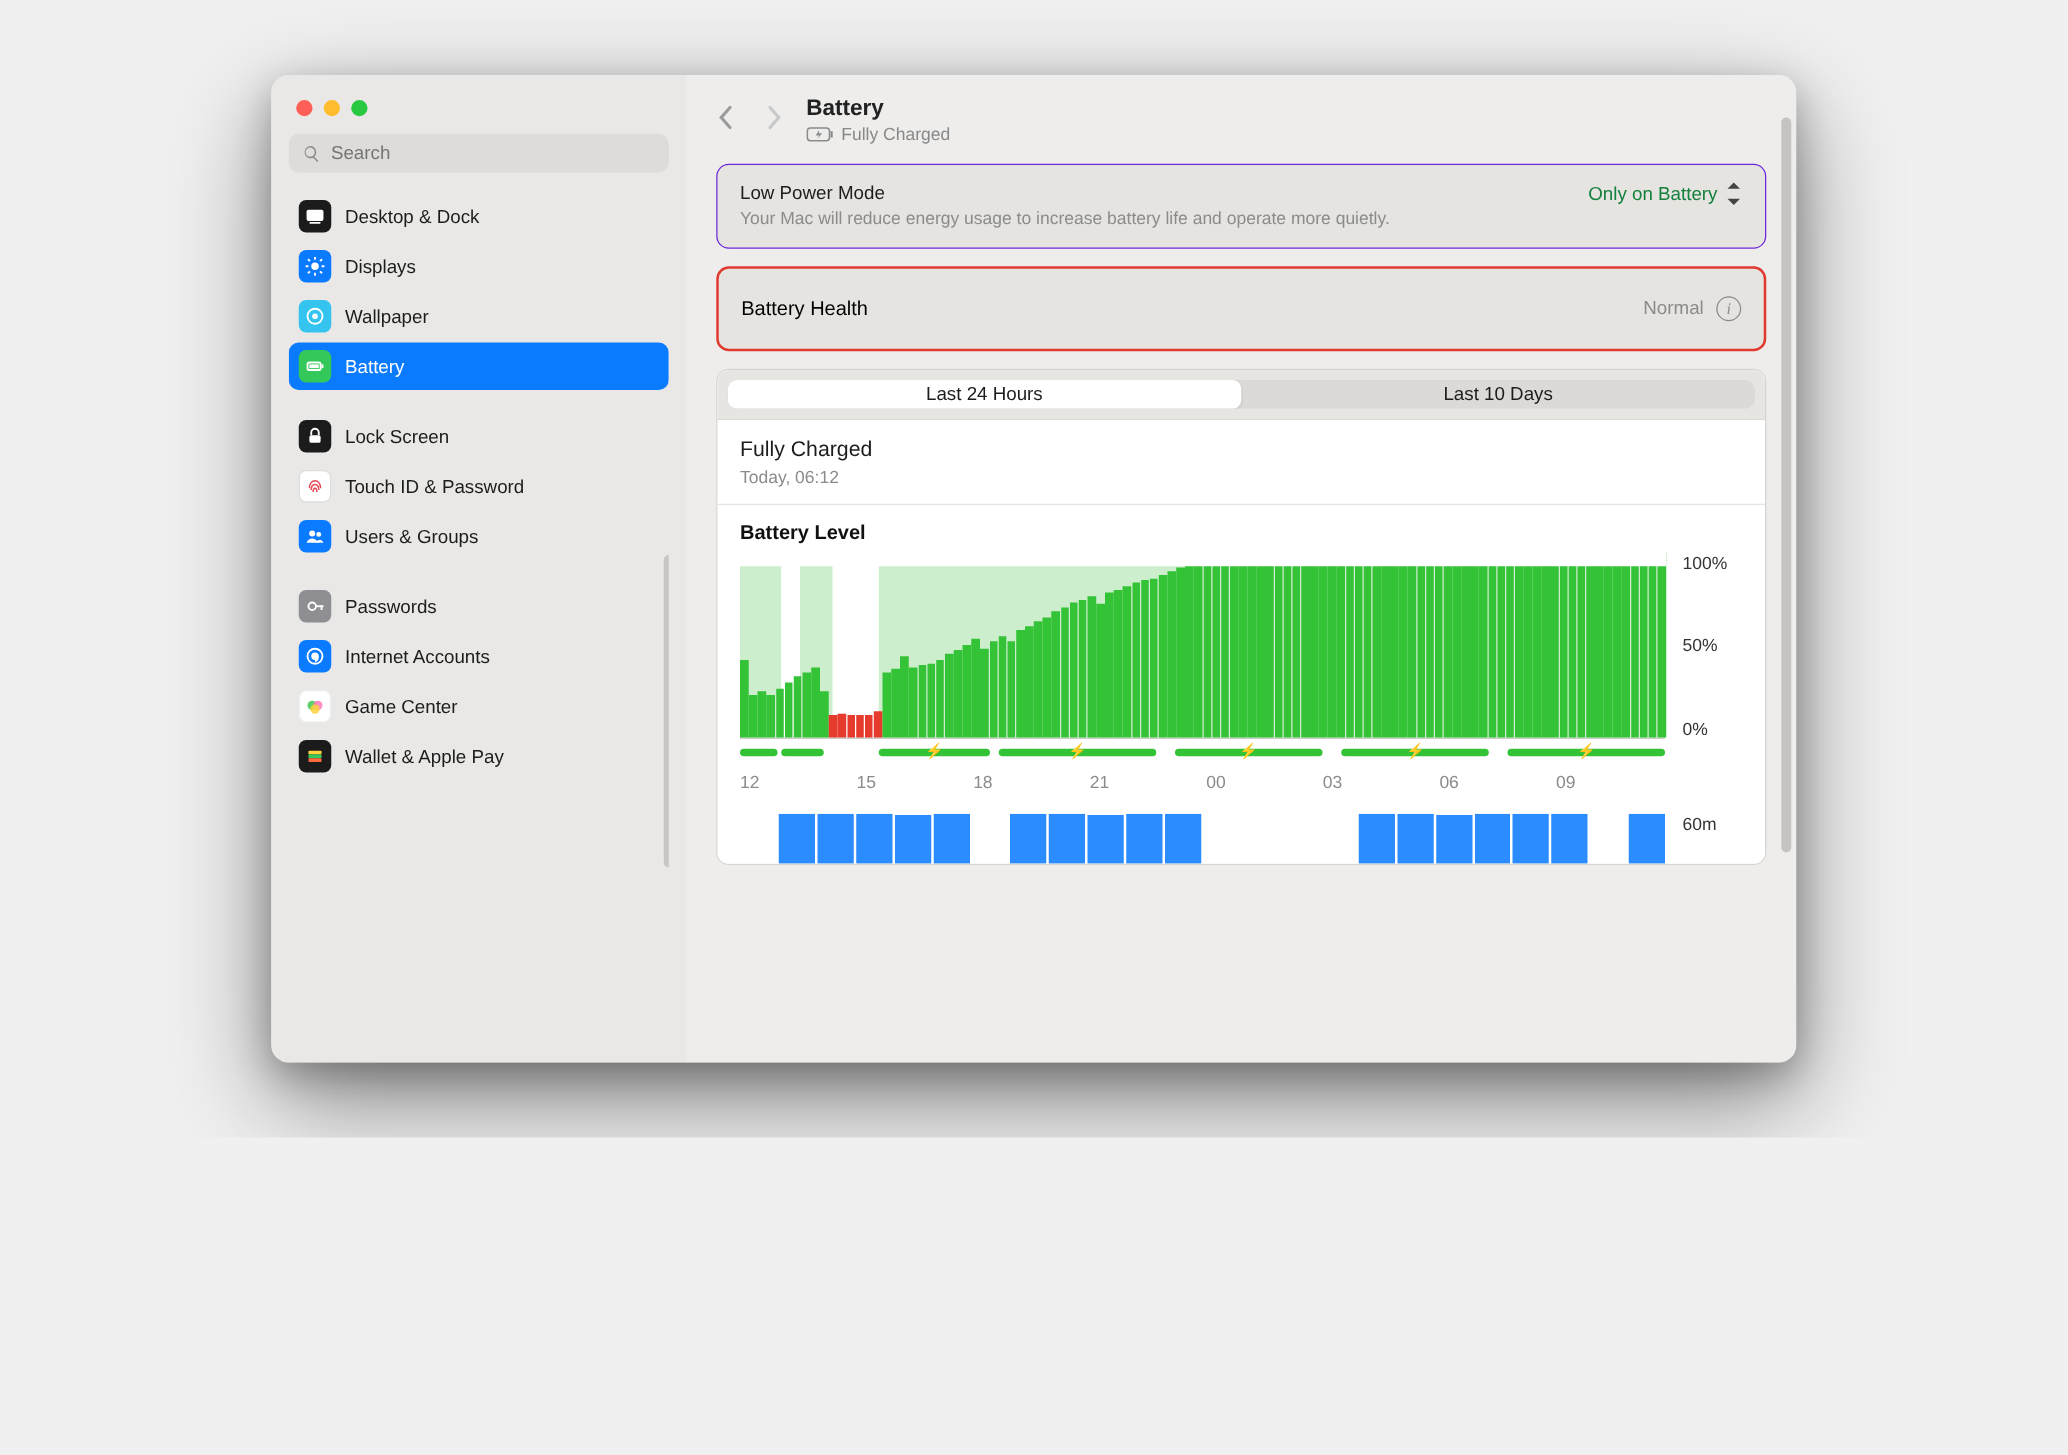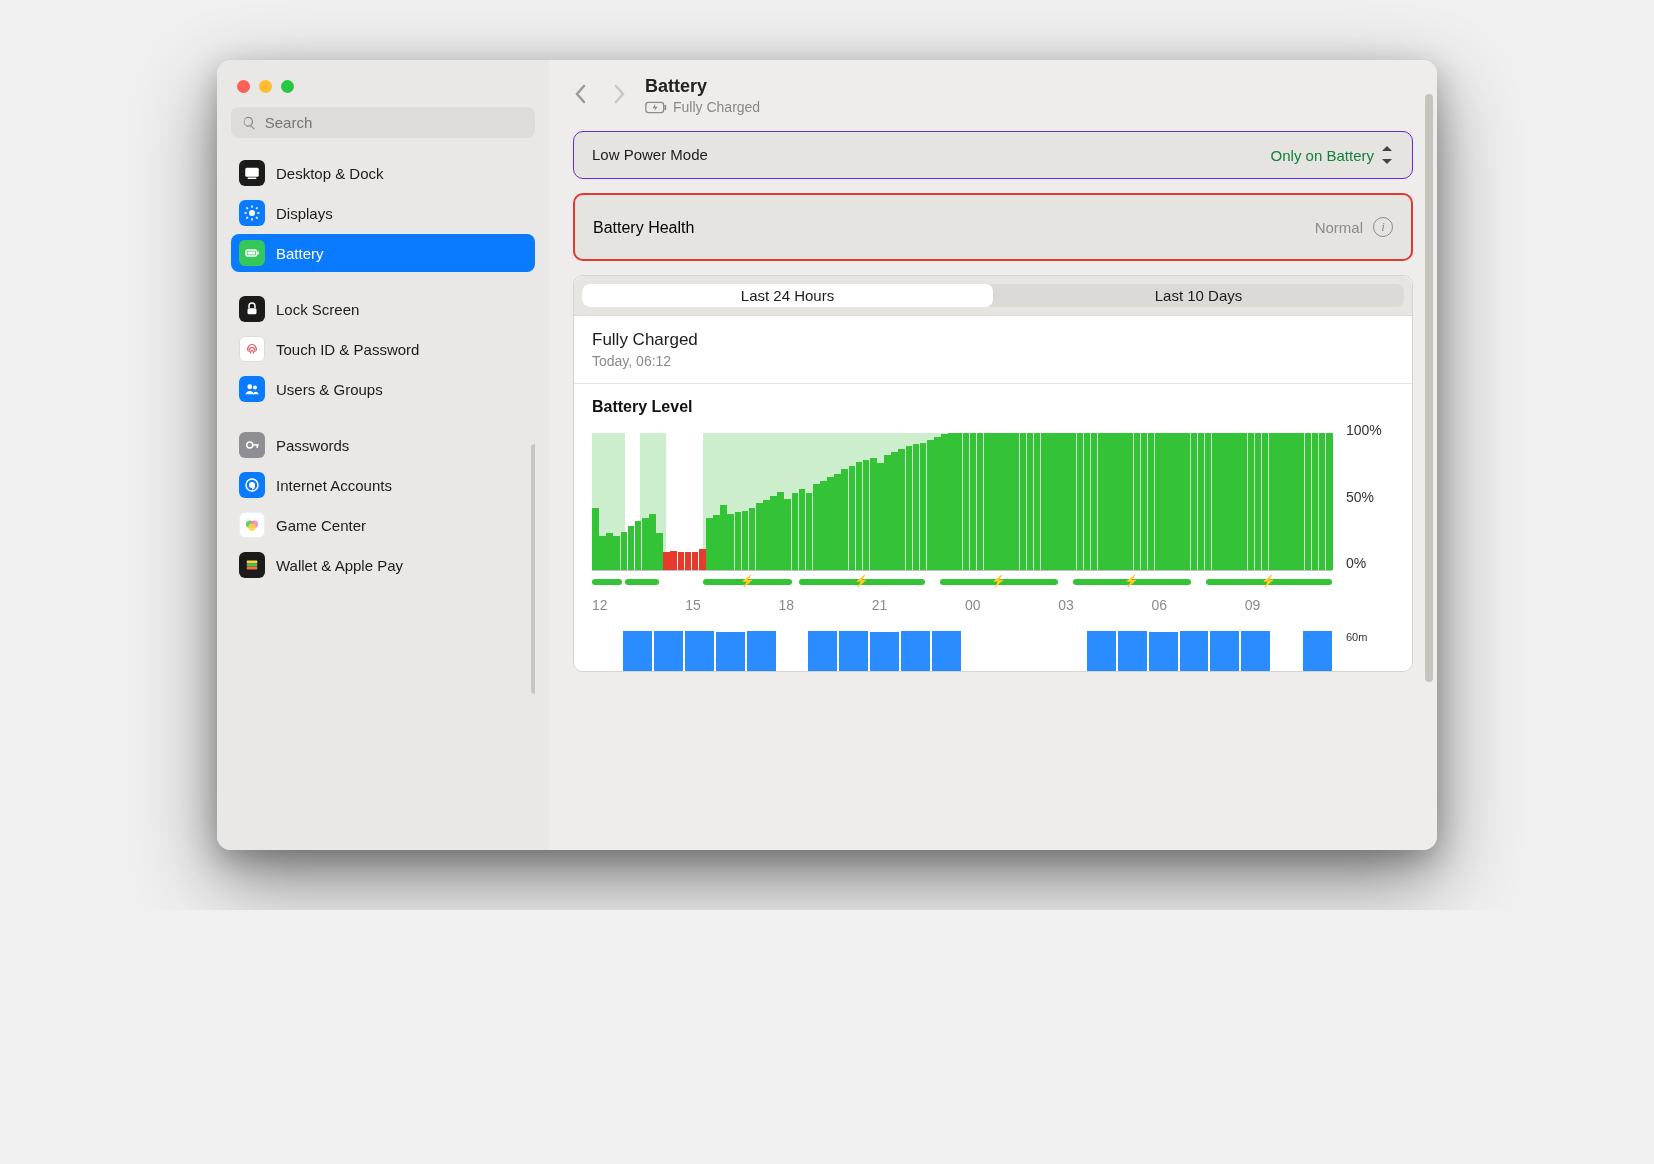--- a/index.html
+++ b/index.html
@@ -139,21 +139,21 @@
   .y-axis { width:56px; display:flex; flex-direction:column; justify-content:space-between; font-size:14px; color:#333; padding-bottom:16px; }
   .y-axis div { text-align:left; padding-left:8px; }
 
   .x-axis { display:flex; margin-top:10px; font-size:14px; color:#8b8b8b; padding-right:56px; }
   .x-axis span { flex:1; text-align:left; }
 
   .screen-chart { display:flex; gap:6px; margin-top:18px; height:40px; overflow:hidden; }
   .screen-bars { flex:1; display:flex; align-items:flex-end; gap:2px; }
   .sbar { flex:1; background:#2a8cff; height:100%; }
   .sbar.empty { background:transparent; }
-  .sy { width:56px; font-size:11px; color:#333; padding-left:8px; }
+  .sy { width:56px; font-size:14px; color:#333; padding-left:8px; }
 
 </style>
 </head>
 <body>
 
 <div class="window">
 
   <aside class="sidebar">
     <div class="traffic">
       <span class="dot red"></span>
@@ -188,20 +188,29 @@
                   <line x1="2" y1="12" x2="5" y2="12"></line>
                   <line x1="19" y1="12" x2="22" y2="12"></line>
                   <line x1="4.5" y1="4.5" x2="6.6" y2="6.6"></line>
                   <line x1="17.4" y1="17.4" x2="19.5" y2="19.5"></line>
                   <line x1="4.5" y1="19.5" x2="6.6" y2="17.4"></line>
                   <line x1="17.4" y1="6.6" x2="19.5" y2="4.5"></line>
                 </g>
               </svg>
             </span>
           <span>Displays</span>
+        </div>
+        <div class="sb-item">
+          <span class="sb-icon" style="background:#35c4f0">
+              <svg viewBox="0 0 24 24" fill="#fff">
+                <circle cx="12" cy="12" r="8" fill="none" stroke="#fff" stroke-width="2"></circle>
+                <circle cx="12" cy="12" r="3"></circle>
+              </svg>
+            </span>
+          <span>Wallpaper</span>
         </div>
         <div class="sb-item selected">
           <span class="sb-icon" style="background:#34c759">
               <svg viewBox="0 0 24 24" fill="#fff">
                 <rect x="4" y="8" width="14" height="8" rx="2" fill="none" stroke="#fff" stroke-width="2"></rect>
                 <rect x="6" y="10" width="10" height="4"></rect>
                 <rect x="19" y="10" width="2" height="4"></rect>
               </svg>
             </span>
           <span>Battery</span>
@@ -309,20 +318,21 @@
         </div>
       </div>
     </div>
 
     <div class="content">
 
       <div class="card">
         <div class="lpm-row">
           <div>
             <div class="lpm-label">Low Power Mode</div>
+            <div class="lpm-desc">Your Mac will reduce energy usage to increase battery life and operate more quietly.</div>
           </div>
           <div class="lpm-select">
             <span>Only on Battery</span>
             <span class="stepper"></span>
           </div>
         </div>
       </div>
 
       <div class="card health">
         <div class="health-row">

